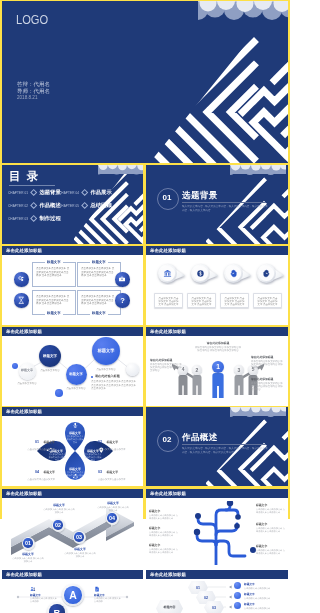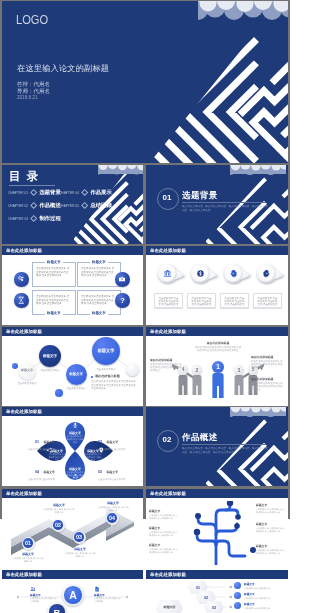--- a/index.html
+++ b/index.html
@@ -1,17 +1,17 @@
 <!DOCTYPE html>
 <html><head>
 <meta charset="utf-8">
 <style>
 html,body{margin:0;padding:0;background:#fff}
 body{width:290px;height:613px;font-family:"Liberation Sans","DejaVu Sans",sans-serif;overflow:hidden}
-.grid{position:relative;width:290px;height:519px;background:#737373}
+.grid{position:relative;width:290px;height:519px;background:#fde047}
 .slide{position:absolute;overflow:hidden}
 .blue{background:#1f3a78}
 .white{background:#fff}
 svg{display:block}
 .abs{position:absolute}
 .hdrbar{position:absolute;left:0;top:0;width:100%;height:8.5px;background:#1f3a78;z-index:5}
 .hdrbar span{position:absolute;left:4px;top:1.8px;color:#fff;font-size:4.4px;font-weight:bold;line-height:5px;white-space:nowrap;letter-spacing:.1px}
 </style>
 </head>
 <body>
@@ -44,21 +44,20 @@
           <circle cx="10.0" cy="3.0" r="8.5"></circle>
           <circle cx="28.0" cy="1.0" r="9.0"></circle>
           <circle cx="47.0" cy="3.5" r="8.5"></circle>
           <circle cx="65.0" cy="1.0" r="9.0"></circle>
           <circle cx="84.0" cy="3.5" r="8.5"></circle>
           <circle cx="100.0" cy="1.0" r="9.0"></circle>
           <rect x="-16" y="-30" width="120" height="31.5"></rect>
         </g>
       </svg>
 <div class="abs" style="left:14px;top:10.5px;color:#ccd4e5;font-size:12.8px;letter-spacing:0;transform:scaleX(.87);transform-origin:left top">LOGO</div>
-<div class="abs" style="left:15px;top:62px;color:#dde4f0;font-size:8.2px;letter-spacing:.2px">在这里输入论文的副标题</div>
 <div class="abs" style="left:15px;top:80px;color:#c4cde0;font-size:5.5px">答辩：代用名</div>
 <div class="abs" style="left:15px;top:87px;color:#c4cde0;font-size:5.5px">导师：代用名</div>
 <div class="abs" style="left:15px;top:94px;color:#9aa6c2;font-size:4.6px">2018.8.21</div>
 </div>
 <div class="slide blue" style="left:2px;top:165px;width:141px;height:79px">
       <svg class="abs" style="left:72px;top:-2px" width="71" height="83" viewBox="0 0 71 83">
         <defs>
           <clipPath id="mz2">
             <polygon points="-16,96 71,-16 77,89 -16,89"></polygon>
           </clipPath>

